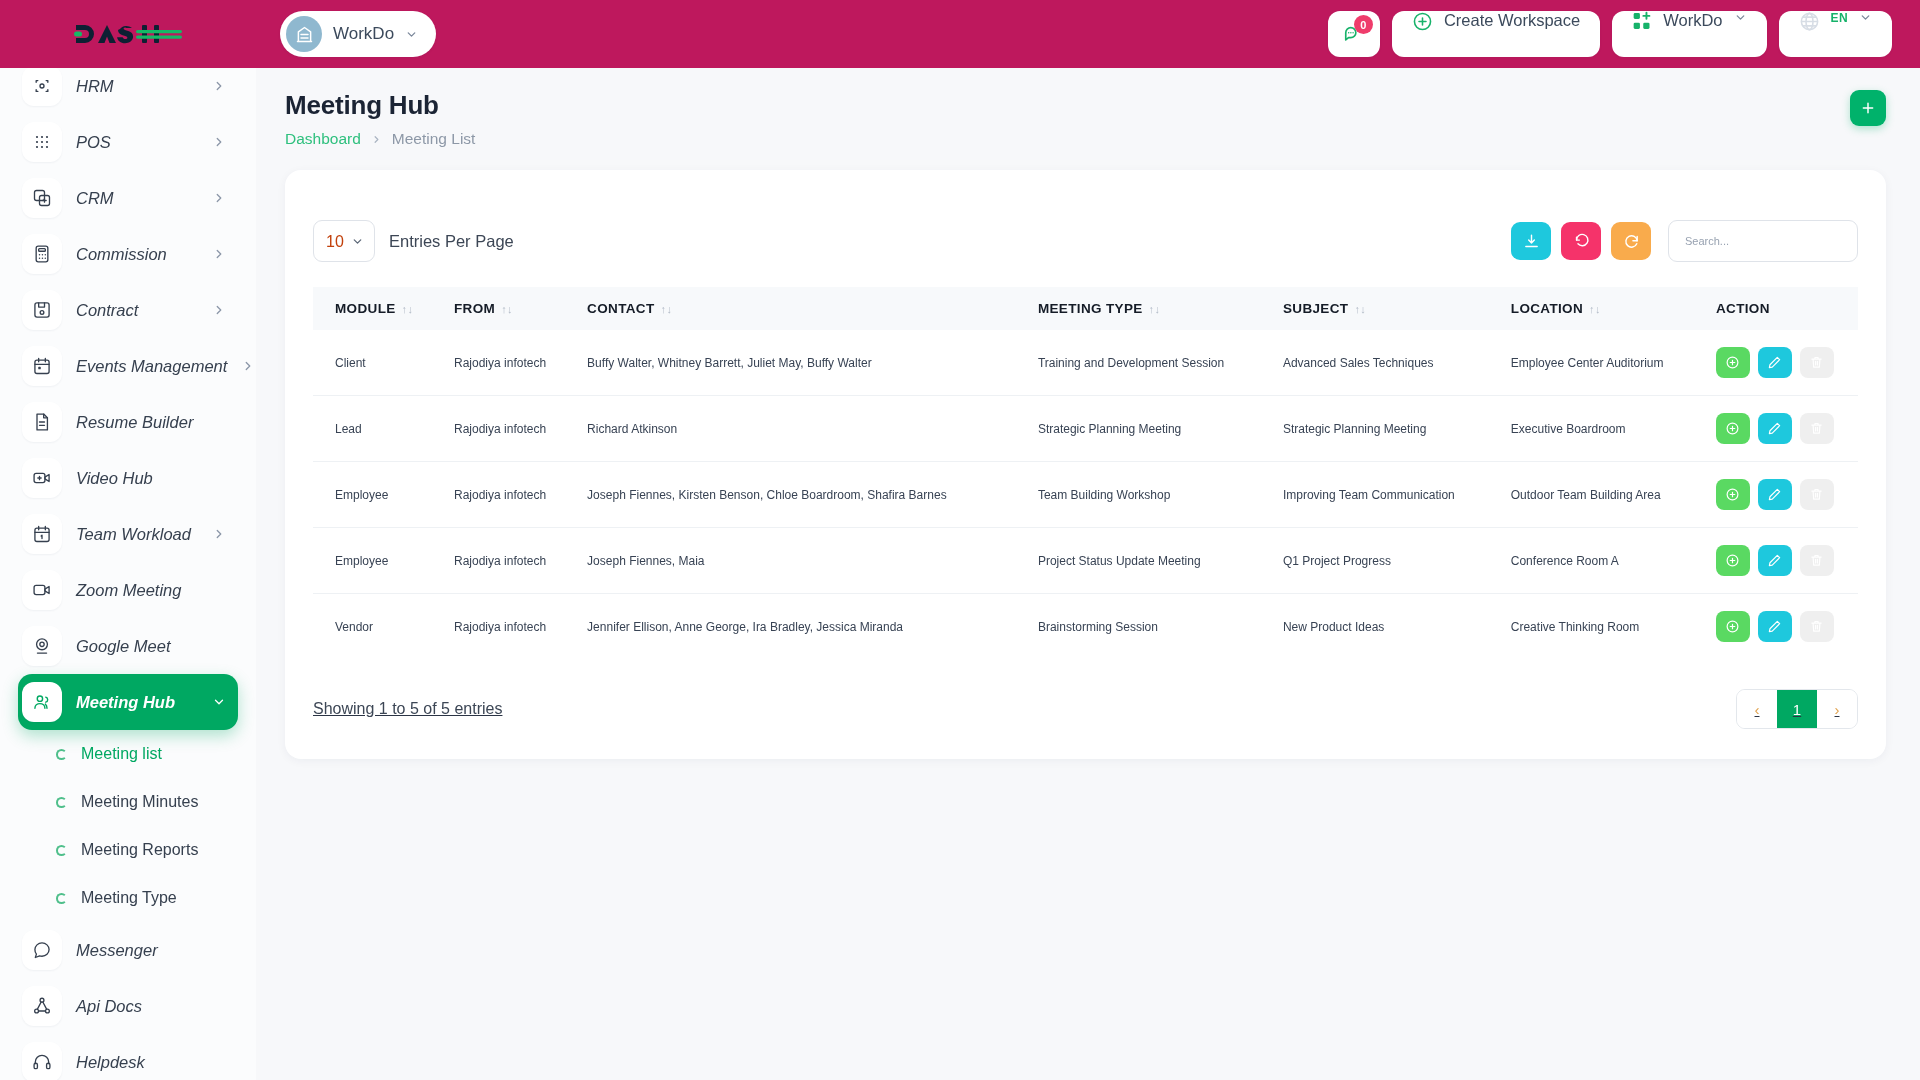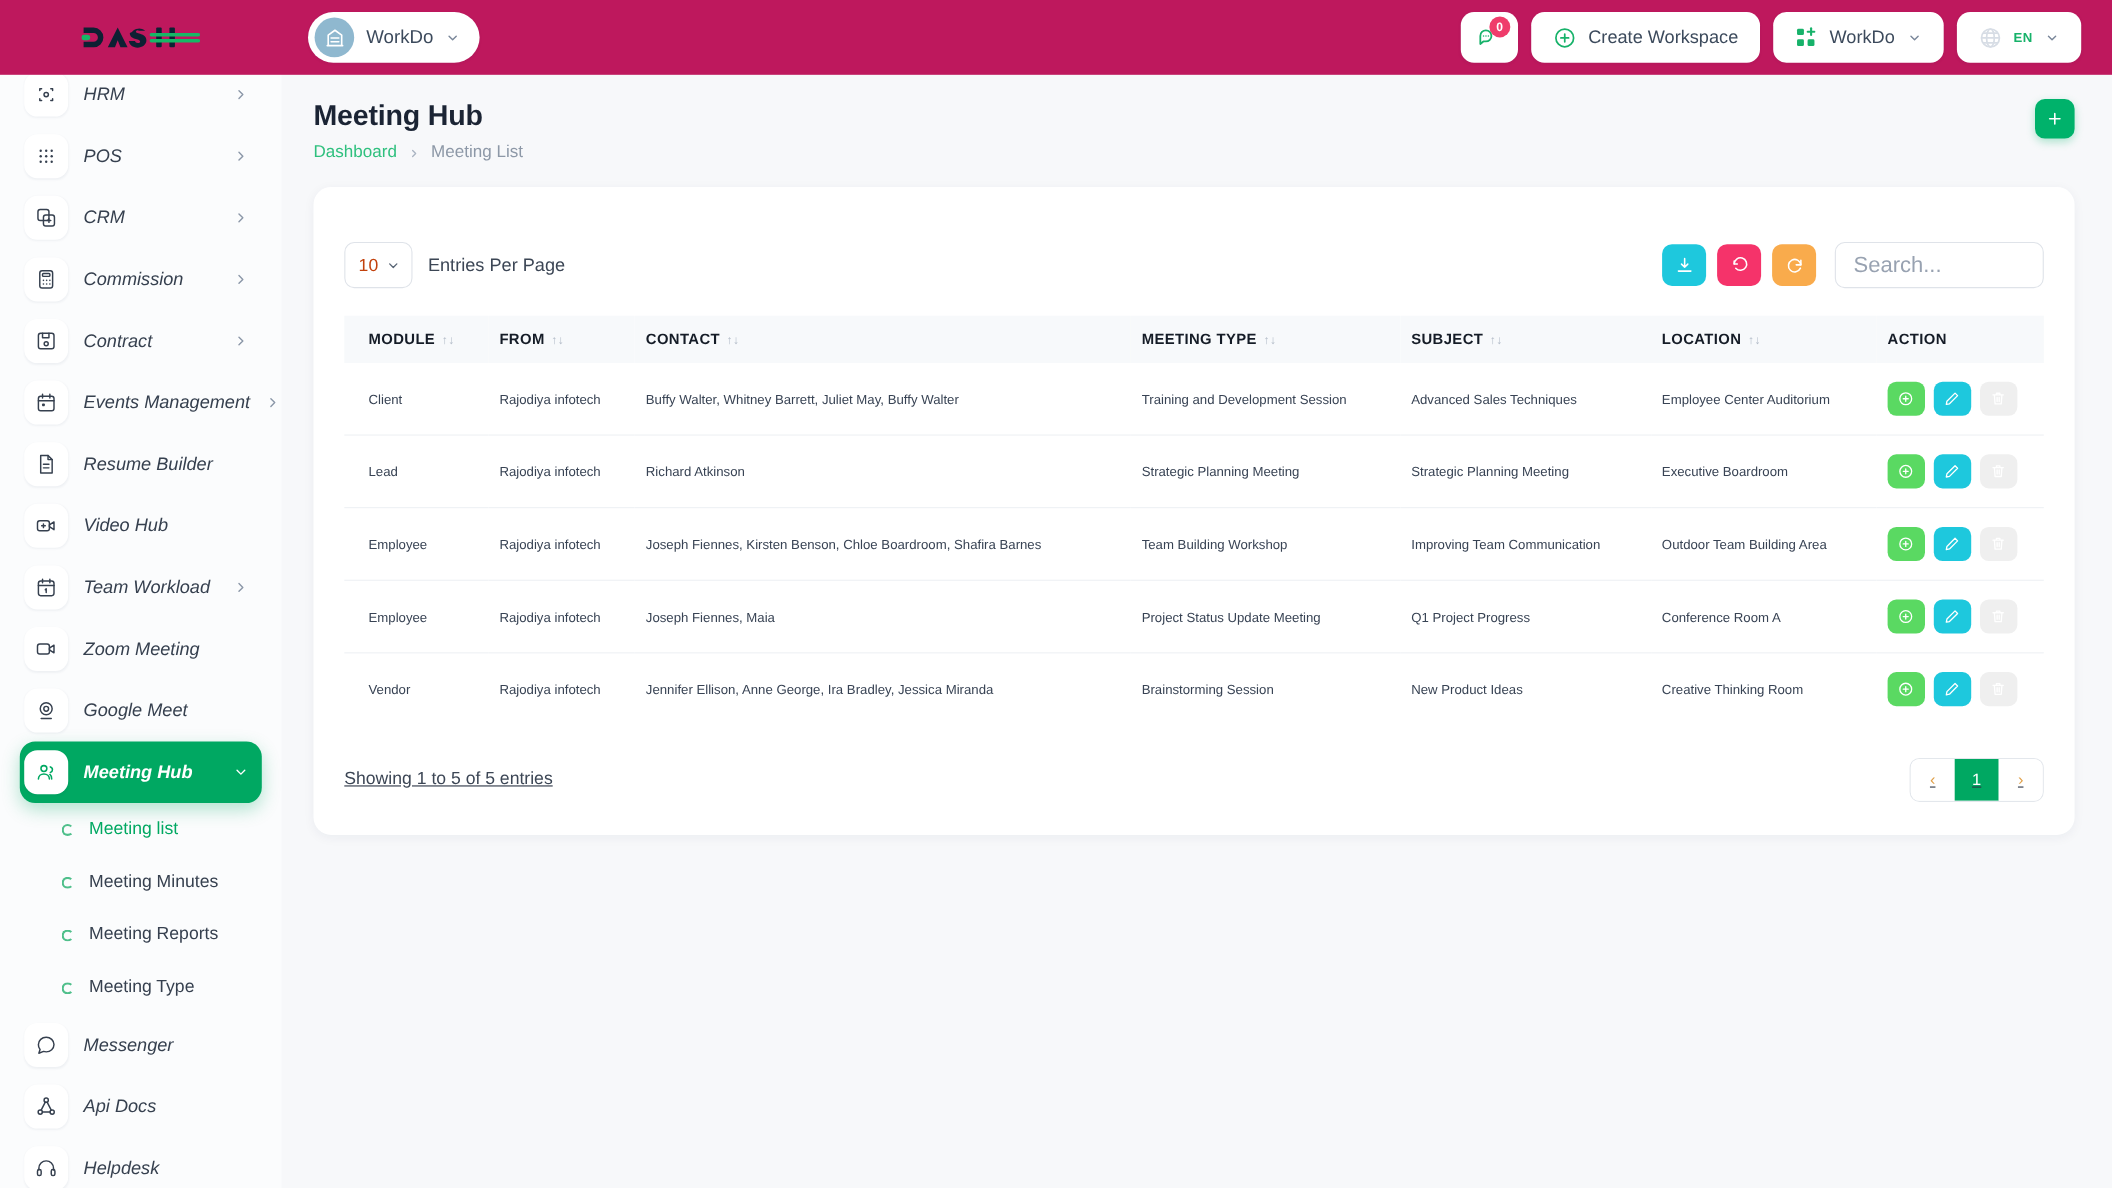--- a/index.html
+++ b/index.html
@@ -37,21 +37,21 @@
   }
   .ws-name { font-size: 17px; color: #3c4a5c; }
   .chev { color: #7a879a; font-size: 13px; display: inline-block; }
 
   .topbar-right {
     margin-left: auto; display: flex; align-items: center; gap: 12px;
     padding-right: 28px;
   }
   .tb-btn {
     height: 46px; background: #ffffff; border-radius: 12px;
-    display: flex; align-items: center; gap: 11px;
+    display: flex; align-items: flex-start; gap: 11px;
     padding: 0 20px; font-size: 16.5px; color: #3c4a5c;
     box-shadow: 0 1px 3px rgba(20,40,70,.06);
     border: none; cursor: pointer;
     font-family: "Liberation Sans", sans-serif;
   }
   .tb-icon-btn {
     width: 52px; height: 46px; background: #ffffff; border-radius: 12px;
     display: flex; align-items: center; justify-content: center;
     box-shadow: 0 1px 3px rgba(20,40,70,.06);
     position: relative; cursor: pointer; border: none;
@@ -143,21 +143,21 @@
   .sq-btn {
     width: 40px; height: 38px; border-radius: 9px; border: none; cursor: pointer;
     display: flex; align-items: center; justify-content: center; color: #fff;
   }
   .sq-dl { background: #1ec8dd; }
   .sq-undo { background: #f5336a; }
   .sq-refresh { background: #f9ab4c; }
   .search-box {
     margin-left: 7px; width: 190px; height: 42px;
     border: 1px solid #dfe3e9; border-radius: 9px; padding: 0 16px;
-    font-size: 20px; color: #3c4655; background: #fff;
+    font-size: 11px; color: #3c4655; background: #fff;
     font-family: "Liberation Sans", sans-serif;
   }
   .search-box::placeholder { color: #98a2b1; }
 
   
   table { width: calc(100% - 56px); margin: 25px 28px 0 28px; border-collapse: collapse; }
   thead th {
     background: #f7f9fb; text-align: left;
     font-size: 13.5px; font-weight: 700; color: #151c27;
     letter-spacing: .35px; padding: 14px 10px; white-space: nowrap;

